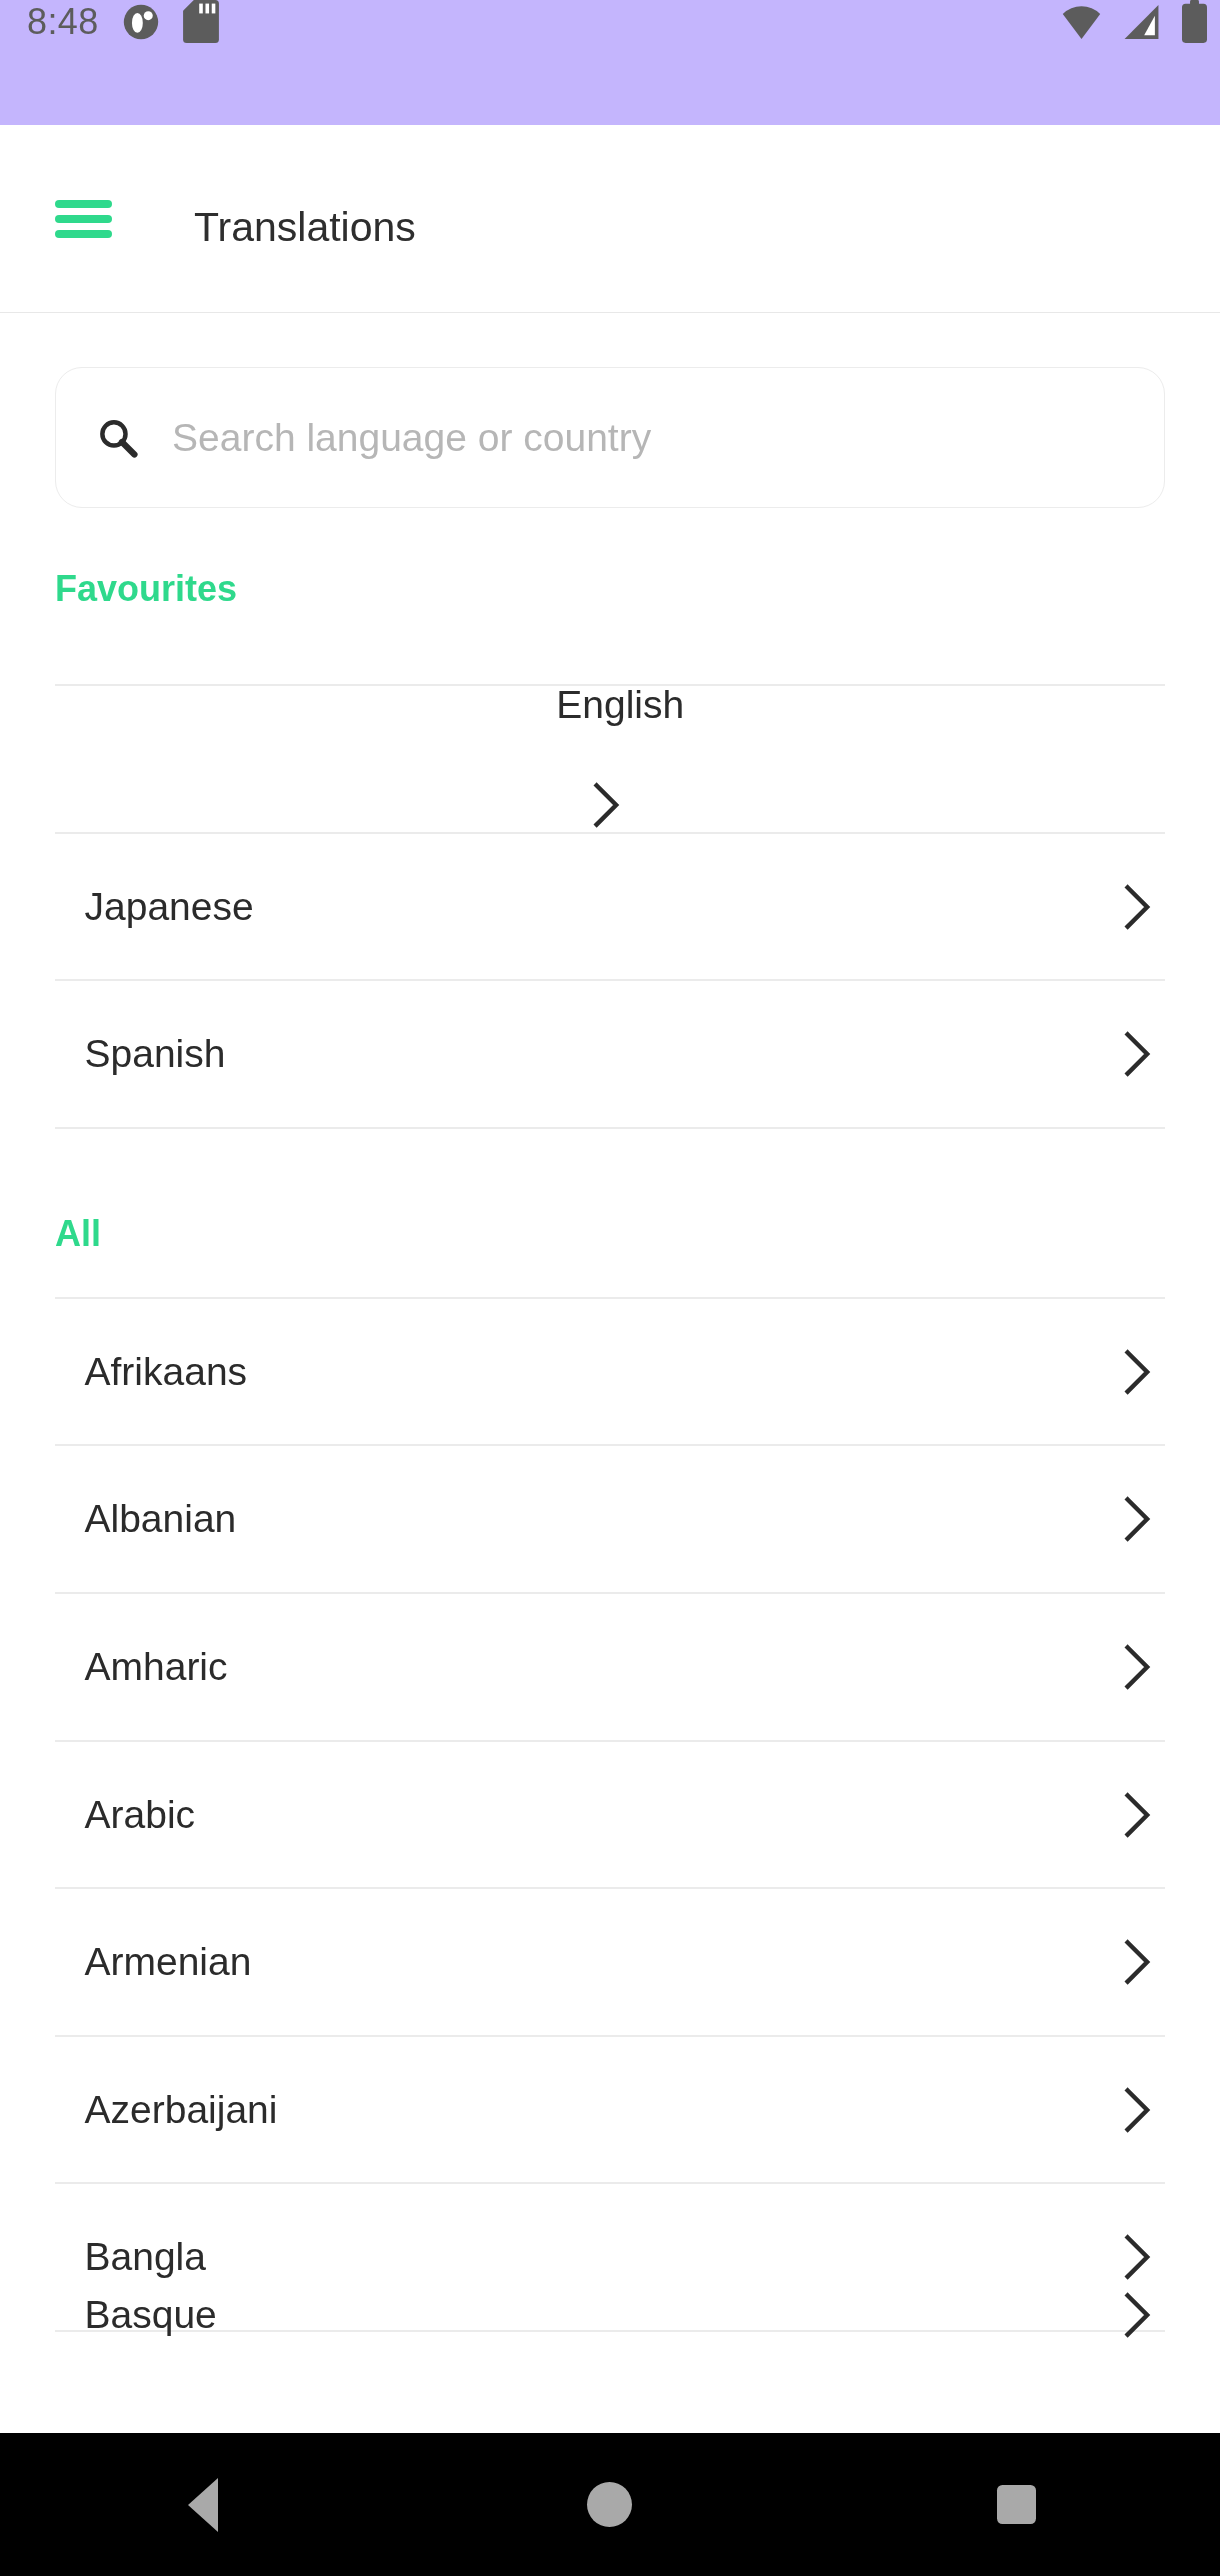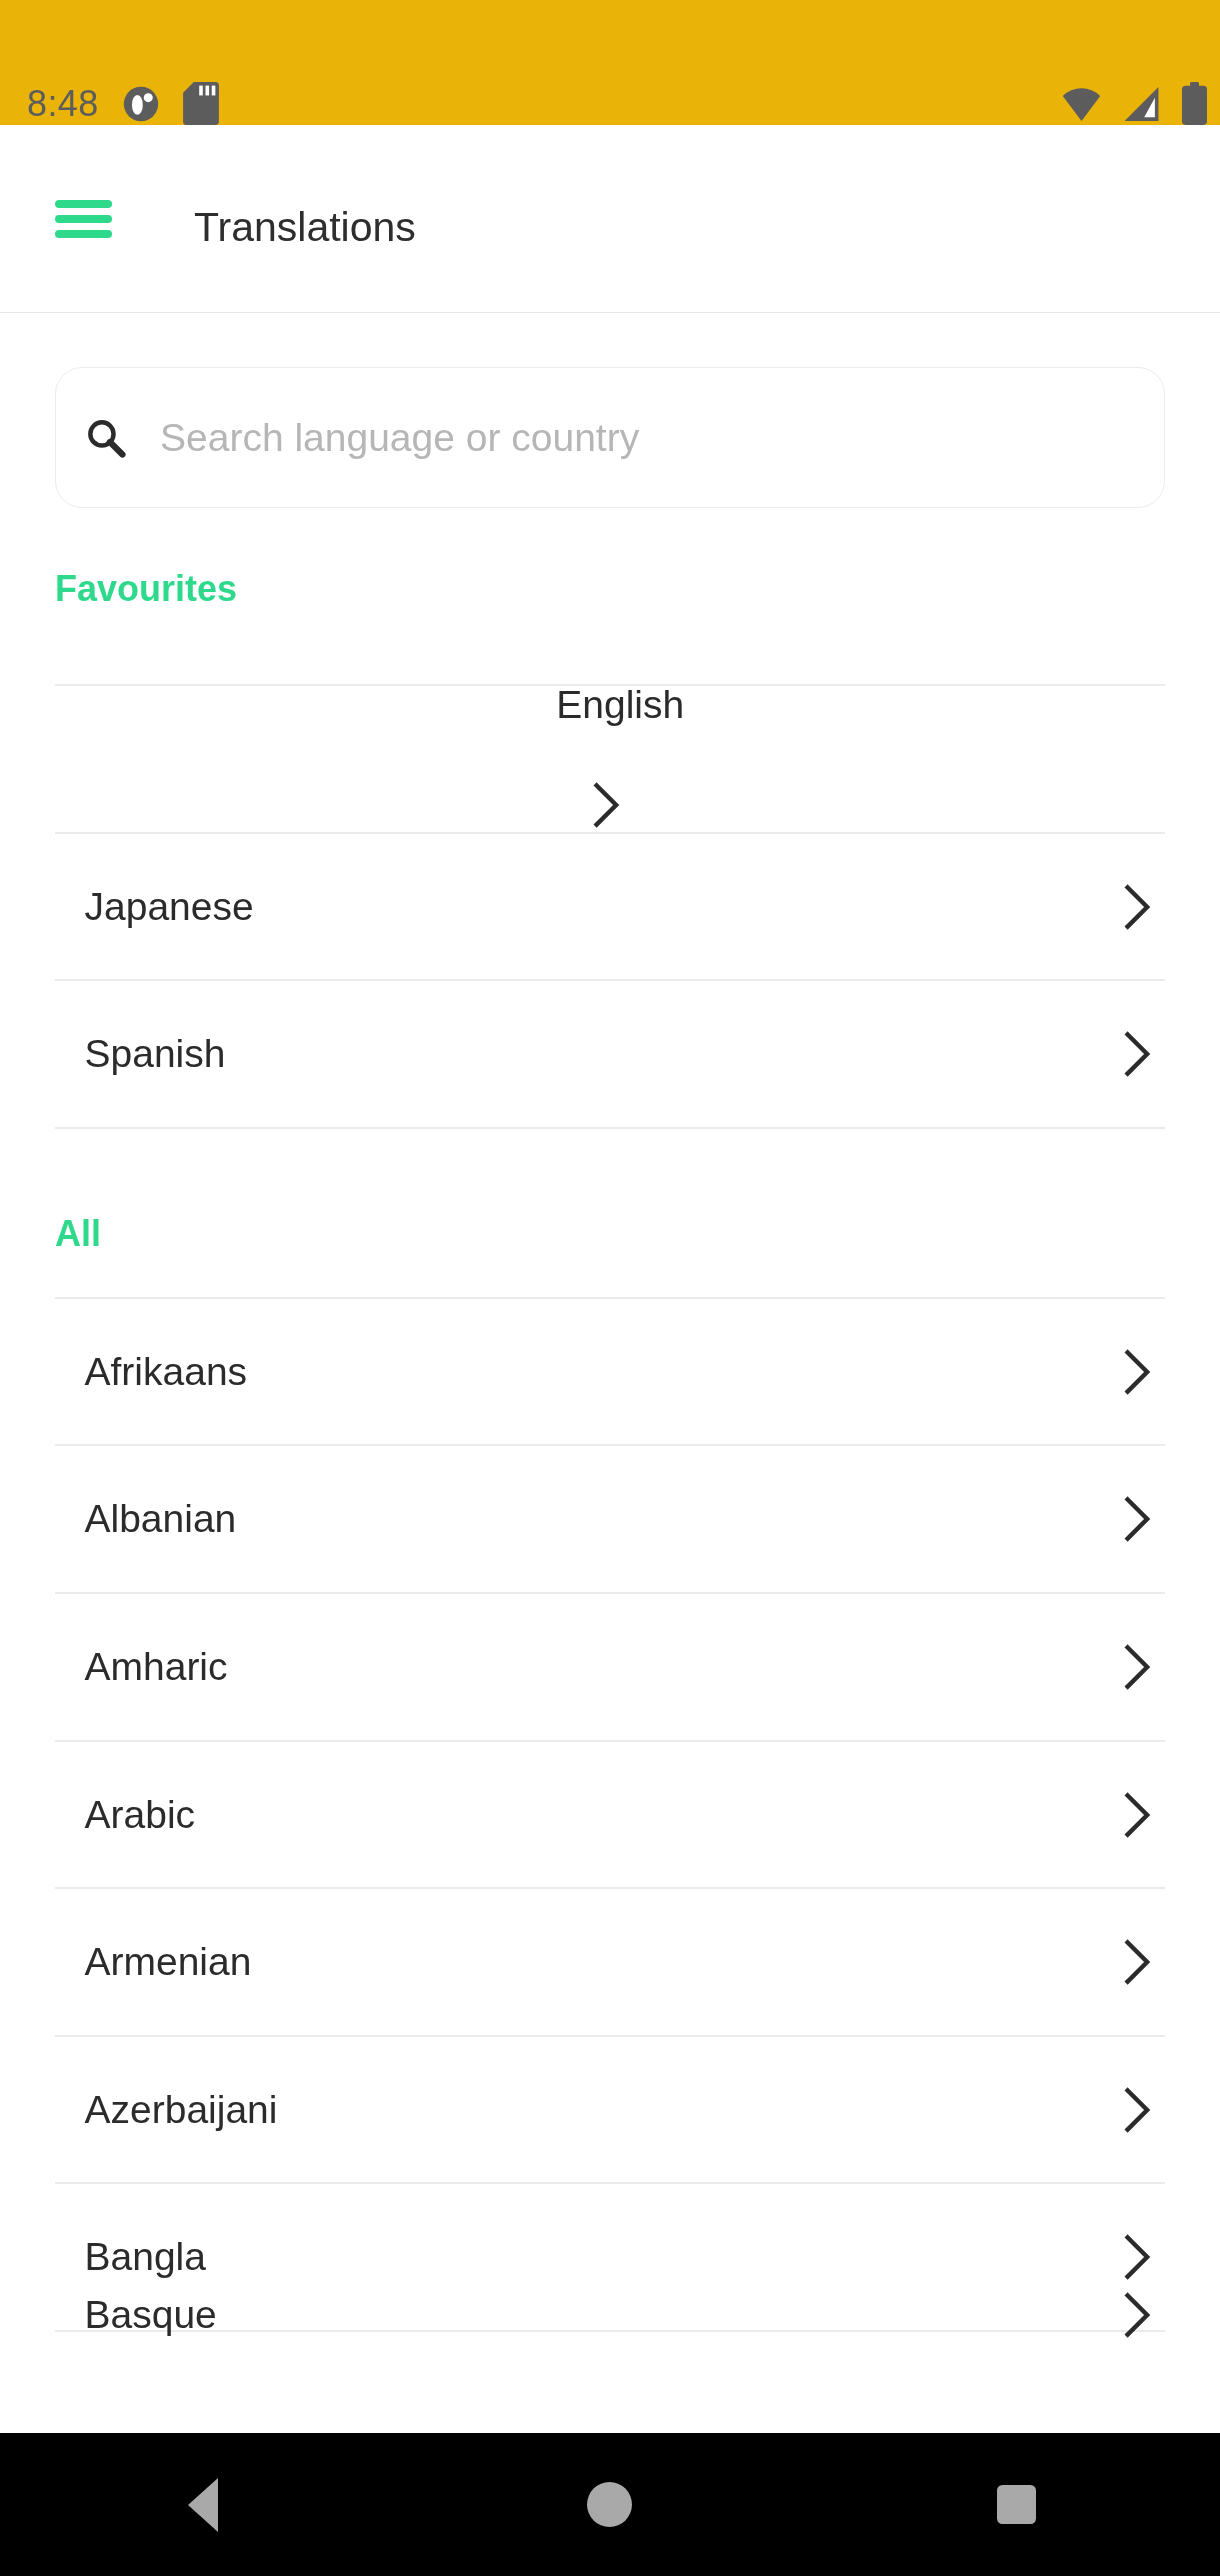--- a/index.html
+++ b/index.html
@@ -7,22 +7,22 @@
     width:1220px; height:2576px;
     background:#ffffff;
     font-family:"Liberation Sans", sans-serif;
     overflow:hidden;
   }
   .screen { position:relative; width:1220px; height:2576px; background:#ffffff; overflow:hidden; }
 
   
   .statusbar {
     position:absolute; top:0; left:0; width:1220px; height:125px;
-    background:#eab308;
-    display:flex; align-items:flex-end; justify-content:space-between;
+    background:#c4b5fd;
+    display:flex; align-items:flex-start; justify-content:space-between;
     padding:0 13px 0 27px;
   }
   .sb-left { display:flex; align-items:center; gap:23px; }
   .sb-time { font-size:36px; color:#5c5c5c; letter-spacing:0.4px; line-height:1; }
   .sb-right { display:flex; align-items:center; gap:19.7px; }
 
   .ic-notif { width:38px; height:38px; position:relative; display:block; }
   .ic-sdcard { width:36px; height:43px; display:block; }
   .ic-wifi { width:41px; height:38px; display:block; }
   .ic-signal { width:41px; height:38px; display:block; }
@@ -43,21 +43,21 @@
   .appbar-title {
     margin-left:82px; font-size:41px; color:#2e2e2e; line-height:1;margin-top:17px;
   }
 
   
   .content { position:absolute; top:313px; left:0; width:1220px; height:2120px; background:#fff; overflow:hidden; }
 
   .searchbox {
     position:absolute; top:54px; left:55px; width:1110px; height:141px;
     border:1.8px solid #ececec; border-radius:27px; background:#ffffff;
-    display:flex; align-items:center; padding-left:29px;
+    display:flex; align-items:center; padding-left:41px;
   }
   .search-icon { width:41px; height:41px; flex:none; display:block; }
   .search-placeholder {
     margin-left:34px; font-size:39px; color:#b6b6b6; line-height:1;
   }
 
   .section-header {
     position:absolute; left:55px;
     font-size:36px; font-weight:bold; color:#2fd98c; line-height:1;
   }

